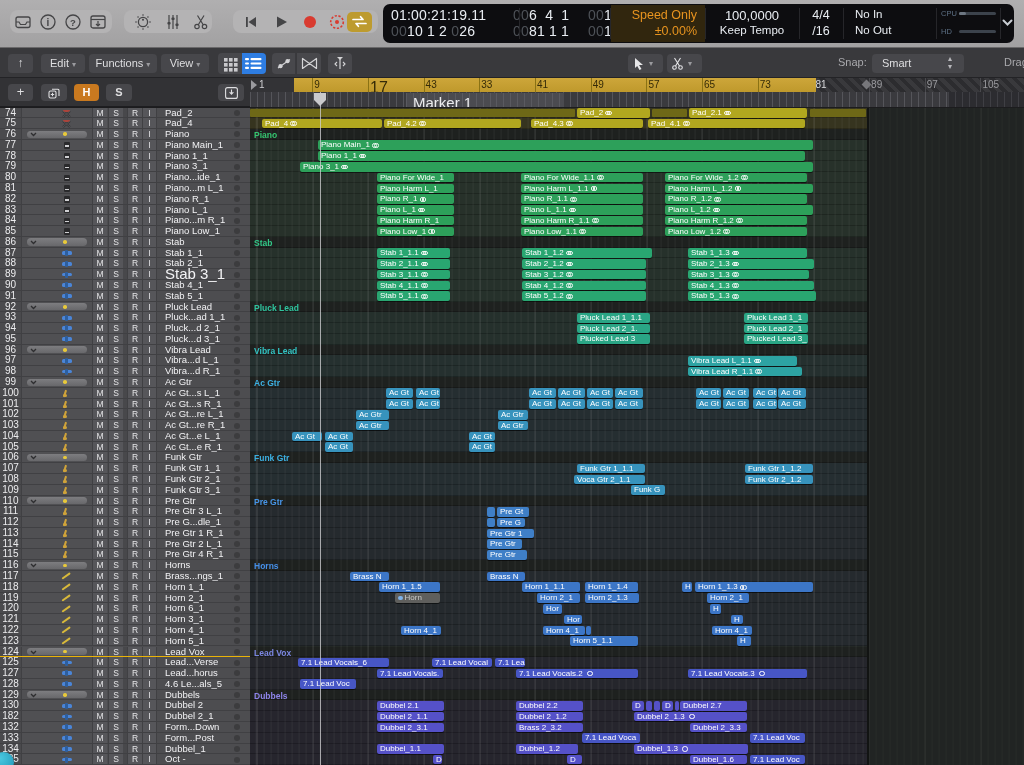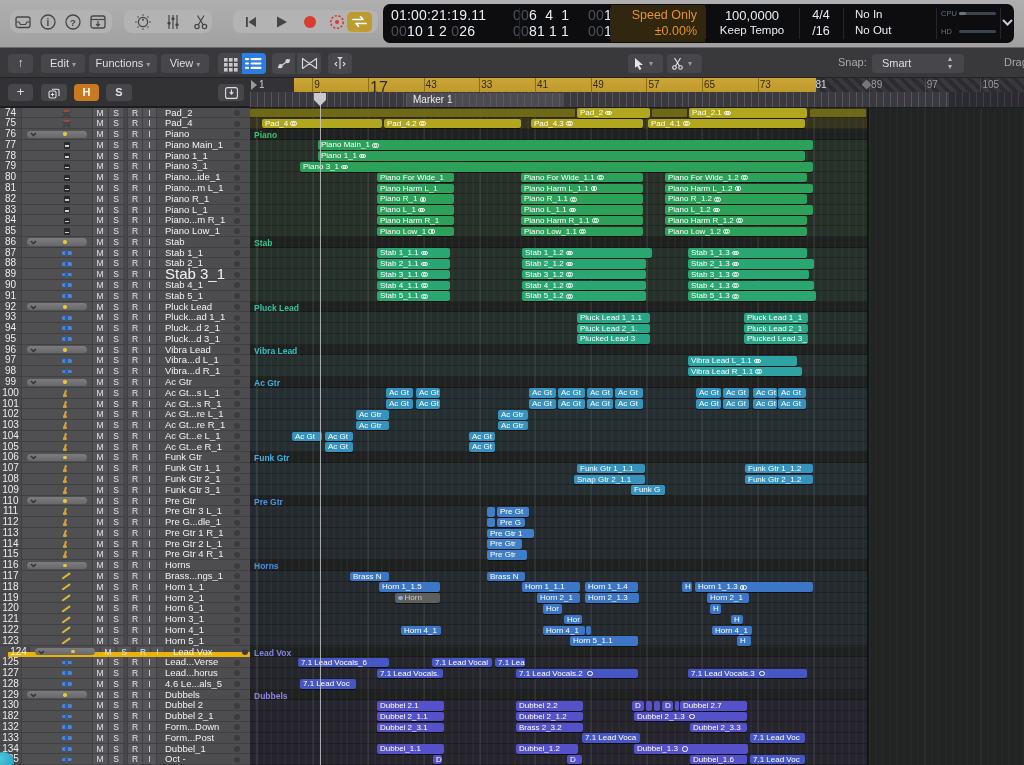--- a/index.html
+++ b/index.html
@@ -219,21 +219,21 @@
 <div class="a" style="left:621.1px;top:1px;font-size:10px;color:#9a9a9e">89</div>
 <div class="a" style="left:619.1px;top:0;width:1px;height:14px;background:#4a4a4e"></div>
 <div class="a" style="left:676.8px;top:1px;font-size:10px;color:#9a9a9e">97</div>
 <div class="a" style="left:674.8px;top:0;width:1px;height:14px;background:#4a4a4e"></div>
 <div class="a" style="left:732.4px;top:1px;font-size:10px;color:#9a9a9e">105</div>
 <div class="a" style="left:730.4px;top:0;width:1px;height:14px;background:#4a4a4e"></div>
 <div class="a" style="left:613.1px;top:3px;width:7px;height:7px;background:#77777b;transform:rotate(45deg)"></div>
 <div class="a" style="left:0;top:14px;width:774px;height:15px;background:#3a3a3e;background-image:repeating-linear-gradient(to right,#55555a 0 1px,transparent 1px 6.96px)"></div>
 <div class="a" style="left:698px;top:14px;width:76px;height:15px;background:#2c2c30;background-image:repeating-linear-gradient(to right,#3f3f44 0 1px,transparent 1px 6.96px)"></div>
 <div class="a" style="left:156px;top:14.5px;width:158px;height:14px;background:#4b4b50;background-image:repeating-linear-gradient(to right,#5a5a60 0 1px,transparent 1px 6.96px)"></div>
-<div class="a" style="left:163px;top:16px;font-size:10px;color:#ececee">Marker 1</div>
+<div class="a" style="left:163px;top:16px;font-size:15px;color:#ececee">Marker 1</div>
 </div>
 <div class="a" style="left:250.5px;top:80px;width:0;height:0;border-left:6px solid #9a9a9e;border-top:5px solid transparent;border-bottom:5px solid transparent"></div>
 <div class="a" style="left:0;top:107.5px;width:250px;height:657.5px;background:#4d4d50;overflow:hidden">
     <div class="a" style="left:0;top:0.00px;width:250px;height:10.78px;border-bottom:1px solid #404043">
       <div class="a" style="left:0;top:0;width:21px;height:100%;background:#4a4a4d;color:#ececee;font-size:10px;text-align:center;line-height:10.8px">74</div>
       <div class="a" style="left:21px;top:0;width:71px;height:100%;background:#505053;border-left:1px solid #404043"></div>
       <svg class="a" style="left:62px;top:2px" width="9" height="8" viewBox="0 0 9 8">
         <path d="M1 1l7 6M8 1L1 7" stroke="#333335" stroke-width="2"></path>
         <path d="M1 1h7" stroke="#c04338" stroke-width="1.6"></path>
         <path d="M1 1l7 6M8 1L1 7" stroke="#555557" stroke-width="1"></path>
@@ -896,21 +896,21 @@
       <div class="a" style="left:21px;top:0;width:71px;height:100%;background:#505053;border-left:1px solid #404043"></div>
       <div class="a" style="left:61px;top:4.4px;width:10px;height:1.5px;background:#d8b93a;transform:rotate(-35deg);border-radius:1px"></div>
       <div class="a" style="left:92px;top:0;width:15px;height:100%;background:#56565a;border-left:1px solid #404043;color:#e4e4e6;font-size:8.5px;text-align:center;line-height:10.8px">M</div>
       <div class="a" style="left:108px;top:0;width:15px;height:100%;background:#56565a;border-left:1px solid #404043;color:#e4e4e6;font-size:8.5px;text-align:center;line-height:10.8px">S</div>
       <div class="a" style="left:123px;top:0;width:4px;height:100%;background:#48484b"></div>
       <div class="a" style="left:127px;top:0;width:15px;height:100%;background:#56565a;border-left:1px solid #404043;color:#e4e4e6;font-size:8.5px;text-align:center;line-height:10.8px">R</div>
       <div class="a" style="left:142px;top:0;width:15px;height:100%;background:#56565a;border-left:1px solid #404043;border-right:1px solid #404043;color:#e4e4e6;font-size:8.5px;text-align:center;line-height:10.8px">I</div>
       <div class="a" style="left:165px;top:0;width:70px;height:100%;color:#f2f2f4;font-size:9.5px;line-height:10.2px;white-space:nowrap">Horn 5_1</div>
       <div class="a" style="left:234px;top:2.4px;width:6px;height:6px;background:#3c3c3e;border-radius:50%"></div>
     </div>
-    <div class="a" style="left:8px;top:539.00px;width:250px;height:10.78px;border-bottom:5px solid #eab308">
+    <div class="a" style="left:0;top:539.00px;width:250px;height:10.78px;border-bottom:1px solid #eab308">
       <div class="a" style="left:0;top:0;width:21px;height:100%;background:#4a4a4d;color:#ececee;font-size:10px;text-align:center;line-height:10.8px">124</div>
       <div class="a" style="left:21px;top:0;width:71px;height:100%;background:#505053;border-left:1px solid #404043"></div>
       <div class="a" style="left:27px;top:1.6px;width:60px;height:7.2px;background:linear-gradient(#7d7d80,#68686b);border-radius:4px"></div>
       <svg class="a" style="left:30px;top:3px" width="7" height="5" viewBox="0 0 7 5">
         <path d="M1 1l2.5 2.5L6 1" fill="none" stroke="#2e2e30" stroke-width="1.3"></path>
       </svg>
       <div class="a" style="left:63px;top:3.4px;width:3.6px;height:3.6px;background:#e8c93a;border-radius:50%"></div>
       <div class="a" style="left:92px;top:0;width:15px;height:100%;background:#56565a;border-left:1px solid #404043;color:#e4e4e6;font-size:8.5px;text-align:center;line-height:10.8px">M</div>
       <div class="a" style="left:108px;top:0;width:15px;height:100%;background:#56565a;border-left:1px solid #404043;color:#e4e4e6;font-size:8.5px;text-align:center;line-height:10.8px">S</div>
       <div class="a" style="left:123px;top:0;width:4px;height:100%;background:#48484b"></div>
@@ -1202,21 +1202,21 @@
 <div class="reg" style="left:106.0px;top:313.22px;width:33.0px;height:9.6px;background:#3793bd">Ac Gtr</div>
 <div class="reg" style="left:248.0px;top:313.22px;width:30.0px;height:9.6px;background:#3793bd">Ac Gtr</div>
 <div class="reg" style="left:42.0px;top:324.00px;width:30.0px;height:9.6px;background:#3793bd">Ac Gt</div>
 <div class="reg" style="left:75.0px;top:324.00px;width:28.0px;height:9.6px;background:#3793bd">Ac Gt</div>
 <div class="reg" style="left:219.0px;top:324.00px;width:26.0px;height:9.6px;background:#3793bd">Ac Gt</div>
 <div class="reg" style="left:75.0px;top:334.78px;width:28.0px;height:9.6px;background:#3793bd">Ac Gt</div>
 <div class="reg" style="left:219.0px;top:334.78px;width:26.0px;height:9.6px;background:#3793bd">Ac Gt</div>
 <div class="gl" style="left:4px;top:345.96px;color:#3cb0e2">Funk Gtr</div>
 <div class="reg" style="left:327.0px;top:356.34px;width:68.0px;height:9.6px;background:#3793bd">Funk Gtr 1_1.1</div>
 <div class="reg" style="left:495.0px;top:356.34px;width:68.0px;height:9.6px;background:#3793bd">Funk Gtr 1_1.2</div>
-<div class="reg" style="left:324.0px;top:367.12px;width:71.0px;height:9.6px;background:#3793bd">Snap Gtr 2_1.1</div>
+<div class="reg" style="left:324.0px;top:367.12px;width:71.0px;height:9.6px;background:#3793bd">Voca Gtr 2_1.1</div>
 <div class="reg" style="left:495.0px;top:367.12px;width:68.0px;height:9.6px;background:#3793bd">Funk Gtr 2_1.2</div>
 <div class="reg" style="left:381.0px;top:377.90px;width:34.0px;height:9.6px;background:#3793bd">Funk G</div>
 <div class="gl" style="left:4px;top:389.08px;color:#4795e8">Pre Gtr</div>
 <div class="reg" style="left:237.0px;top:399.46px;width:8.0px;height:9.6px;background:#3f7fc7"></div>
 <div class="reg" style="left:247.0px;top:399.46px;width:32.0px;height:9.6px;background:#3f7fc7">Pre Gt</div>
 <div class="reg" style="left:237.0px;top:410.24px;width:8.0px;height:9.6px;background:#3f7fc7"></div>
 <div class="reg" style="left:247.0px;top:410.24px;width:28.0px;height:9.6px;background:#3f7fc7">Pre G</div>
 <div class="reg" style="left:237.0px;top:421.02px;width:47.0px;height:9.6px;background:#3f7fc7">Pre Gtr 1</div>
 <div class="reg" style="left:237.0px;top:431.80px;width:35.0px;height:9.6px;background:#3f7fc7">Pre Gtr</div>
 <div class="reg" style="left:237.0px;top:442.58px;width:40.0px;height:9.6px;background:#3f7fc7">Pre Gtr</div>

